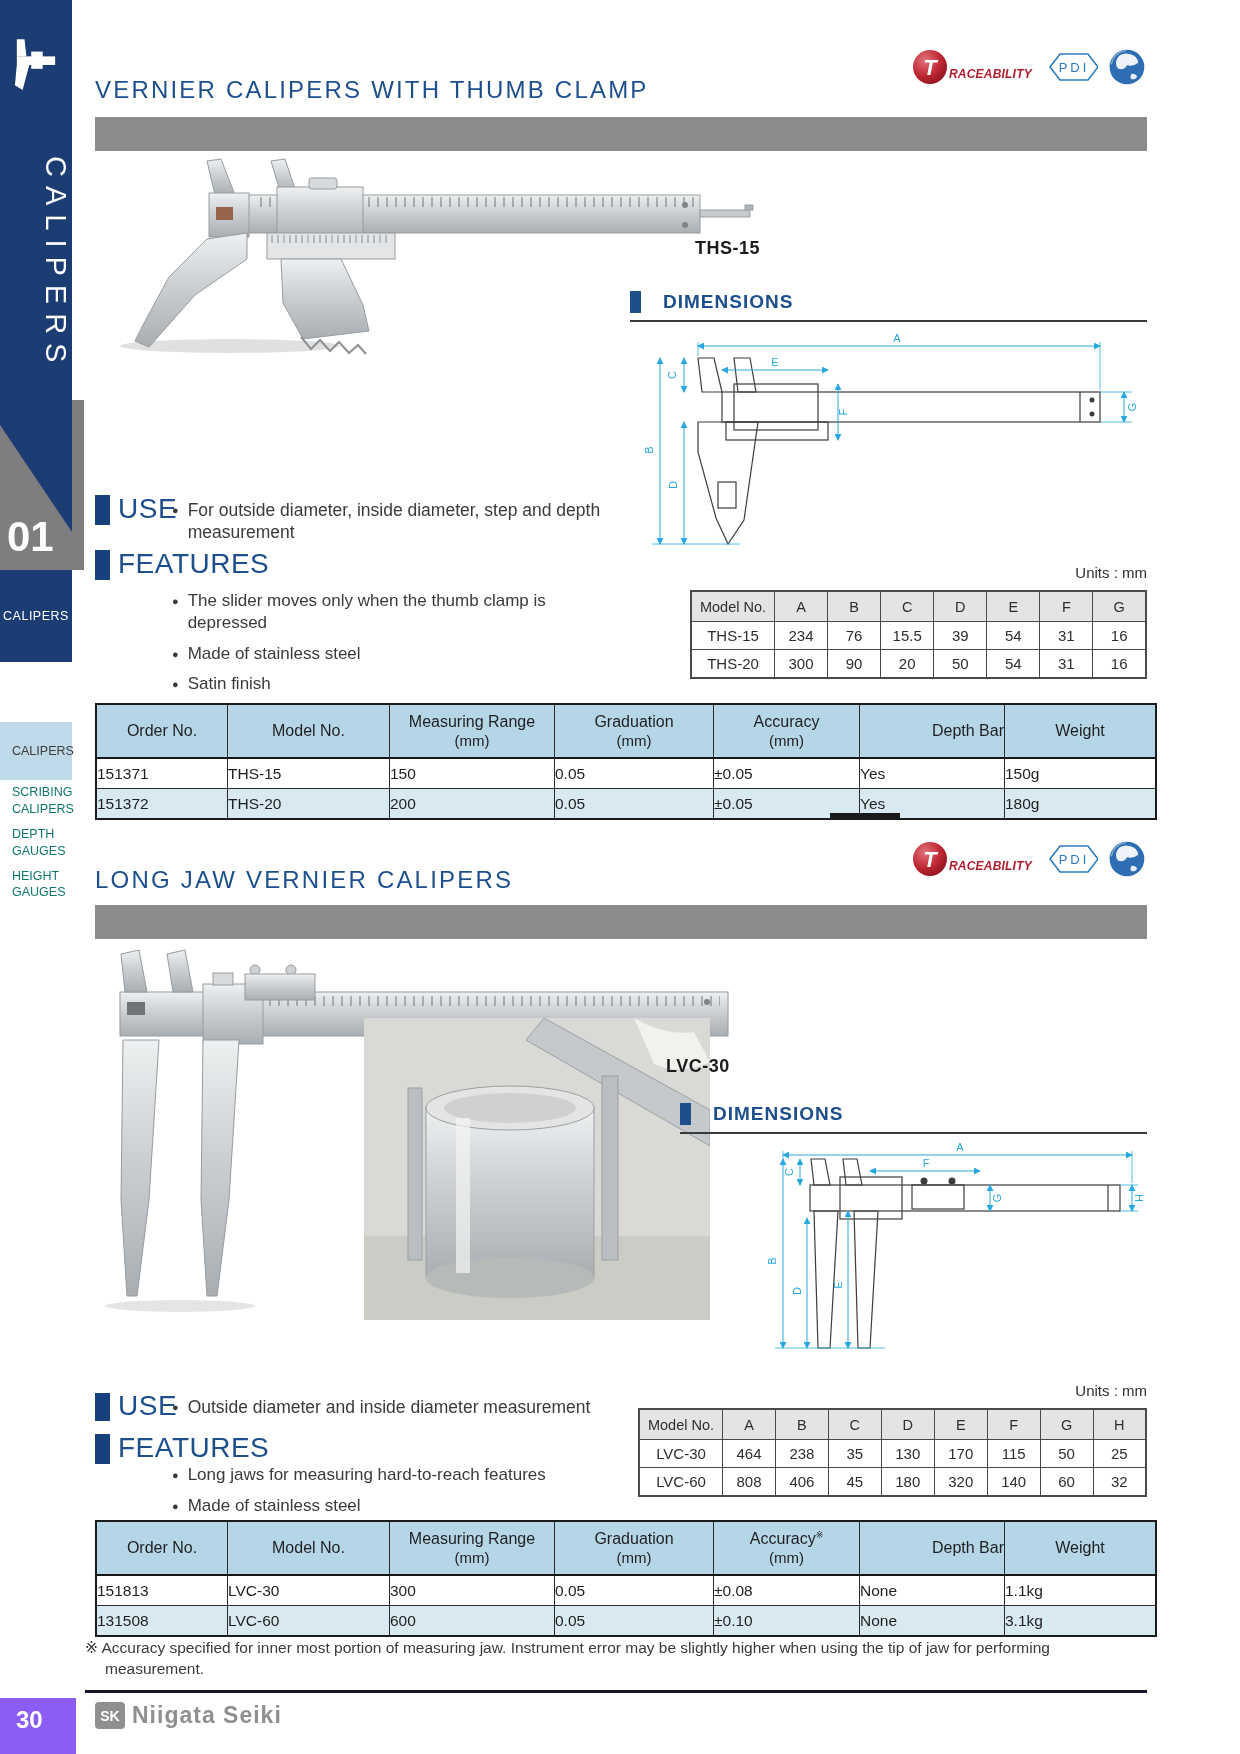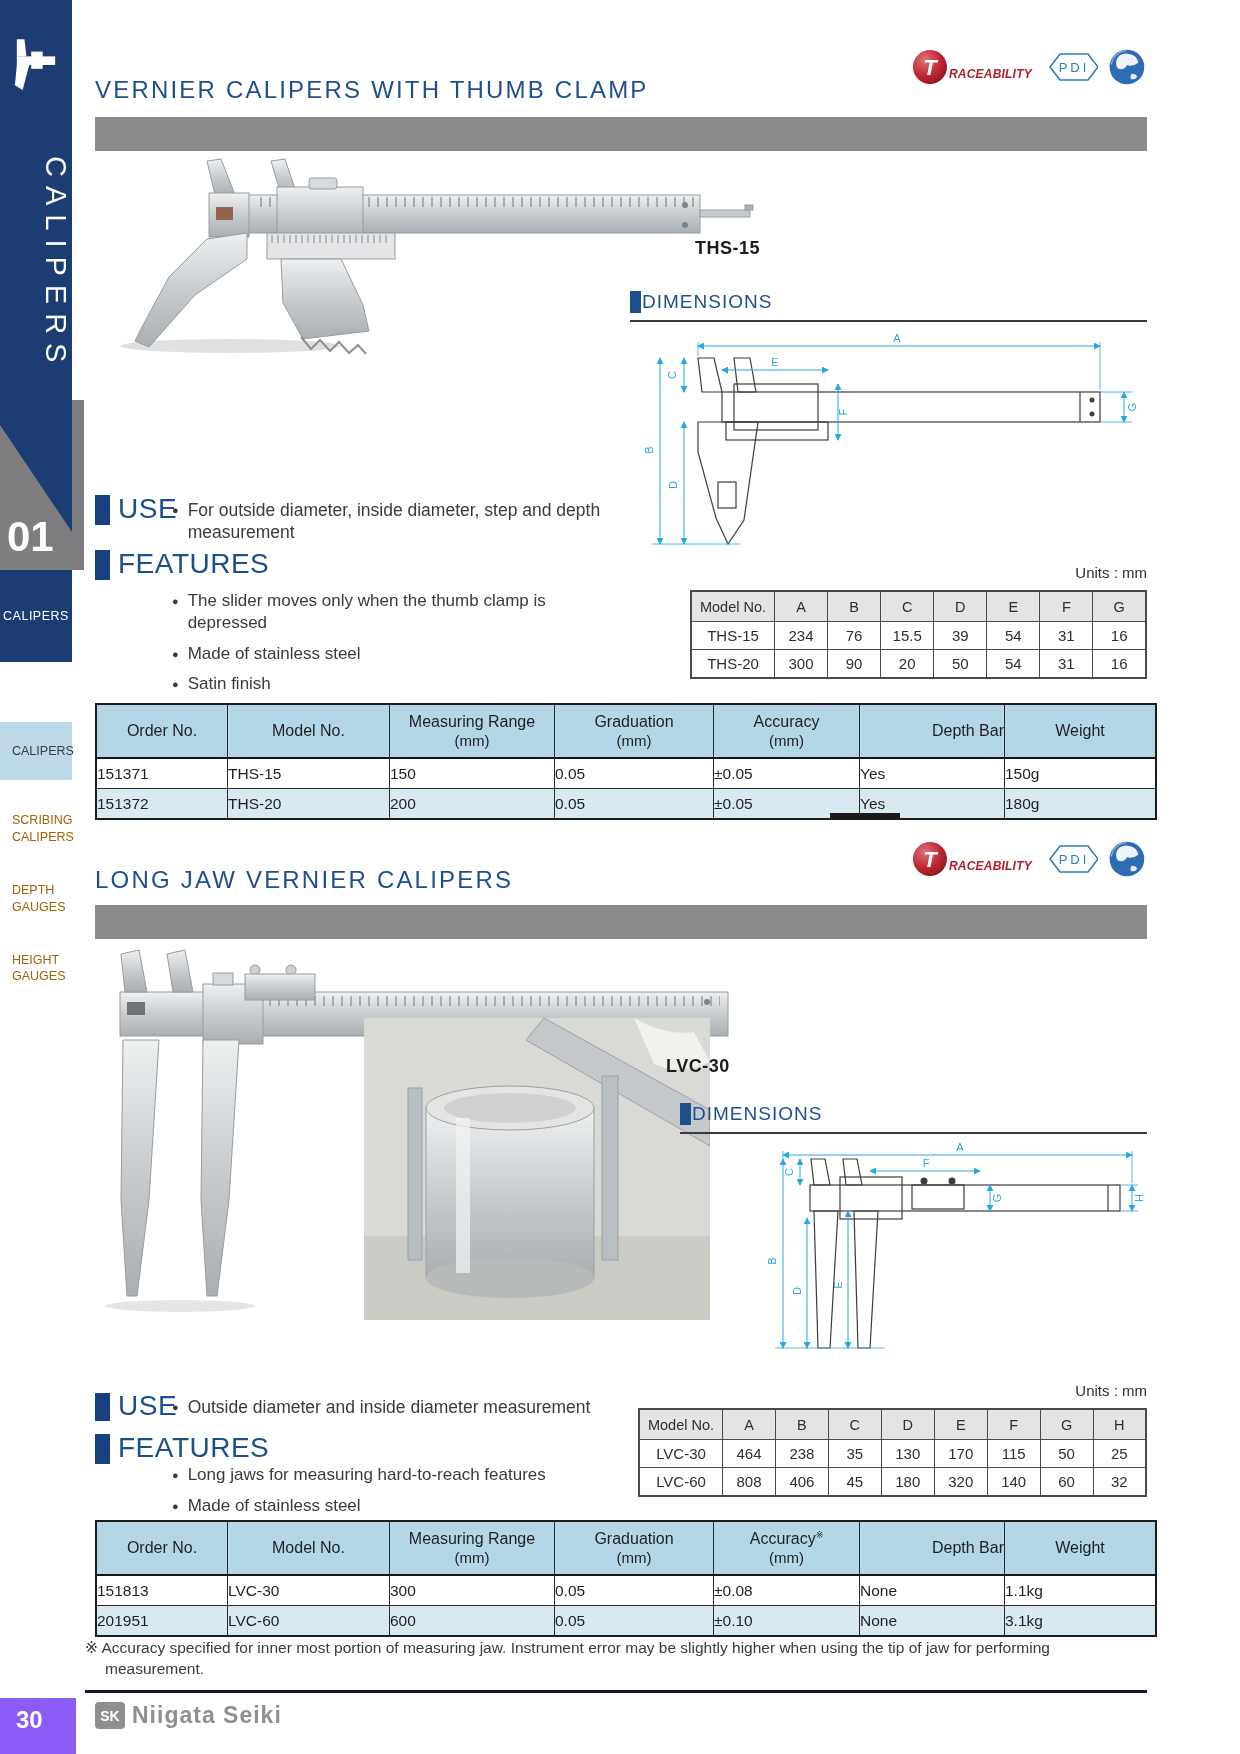--- a/index.html
+++ b/index.html
@@ -11,36 +11,36 @@
   .side-strip{left:0;top:0;width:72px;height:400px;background:#1c3d74;}
   .side-vert{left:0;top:128px;width:72px;height:272px;display:flex;justify-content:center;
              writing-mode:vertical-rl;color:#fff;font-size:29px;letter-spacing:9px;}
   .side-chapter{left:0;top:400px;width:84px;height:170px;background:#7e7e81;overflow:hidden;}
   .side-chapter:before{content:"";position:absolute;left:0;top:0;width:72px;height:132px;
              background:#1c3d74;clip-path:polygon(0 0,100% 0,100% 100%,0 19%);}
   .chapter-num{position:absolute;left:7px;top:116px;color:#fff;font-size:42px;font-weight:bold;line-height:1;}
   .side-chapter2{left:0;top:570px;width:72px;height:92px;background:#1c3d74;display:flex;
              align-items:center;justify-content:center;color:#fff;font-size:12.5px;letter-spacing:0.5px;}
   .side-nav{left:0;top:722px;width:72px;}
-  .side-nav-item{width:72px;box-sizing:border-box;padding:4px 2px 4px 12px;margin-top:28px;
-             font-size:12.5px;line-height:1.35;color:#a16207;}
+  .side-nav-item{width:72px;box-sizing:border-box;padding:4px 2px 4px 12px;margin-top:0;
+             font-size:12.5px;line-height:1.35;color:#0f766e;}
   .side-nav-item.active{height:58px;margin-top:0;padding:0 2px 0 12px;background:#bedae9;
              display:flex;align-items:center;color:#3c3c3e;}
 
   
   .sec-title{color:#1d4f8d;font-size:24px;letter-spacing:2.2px;white-space:nowrap;}
   .graybar{background:#8b8b8d;height:34px;width:1052px;left:95px;}
   .badges{display:flex;align-items:center;gap:9px;width:235px;}
   .trace{display:flex;align-items:flex-end;}
   .t-letter{fill:#fff;font-size:22px;font-weight:bold;font-style:italic;text-anchor:middle;}
   .trace-txt{font-size:12px;font-weight:bold;font-style:italic;color:#b01e2e;margin:0 0 4px 1px;letter-spacing:0.2px;}
   .pdi polygon{fill:#fff;stroke:#2b7cc1;stroke-width:1.6;}
   .pdi text{fill:#2b7cc1;font-size:13px;letter-spacing:3px;text-anchor:middle;}
 
-  .dim-head{display:flex;align-items:flex-start;gap:1px;}
+  .dim-head{display:flex;align-items:flex-start;gap:22px;font-weight:bold;}
   .sec-sq{width:11px;height:22px;background:#1d4f8d;}
   .dim-head span{color:#1d4f8d;font-size:19px;letter-spacing:1px;}
   .head-rule{height:2px;background:#3a3a3c;}
 
   
   .blk-sq{width:15px;height:30px;background:#17407e;}
   .blk-title{color:#1d4f8d;font-size:28px;letter-spacing:0.5px;white-space:nowrap;}
   .bullet-row{display:flex;gap:9px;margin-bottom:9px;font-size:17px;color:#3a3a3c;line-height:1.28;}
   .bullet{font-size:14px;margin-top:2px;}
   .use-list .bullet-row{font-size:17.5px;}
@@ -544,21 +544,21 @@
           <tr>
             <td>151813</td>
             <td>LVC-30</td>
             <td>300</td>
             <td>0.05</td>
             <td>±0.08</td>
             <td>None</td>
             <td>1.1kg</td>
           </tr>
           <tr class="alt">
-            <td>201951</td>
+            <td>131508</td>
             <td>LVC-60</td>
             <td>600</td>
             <td>0.05</td>
             <td>±0.10</td>
             <td>None</td>
             <td>3.1kg</td>
           </tr>
         </tbody>
       </table>
     </div>

